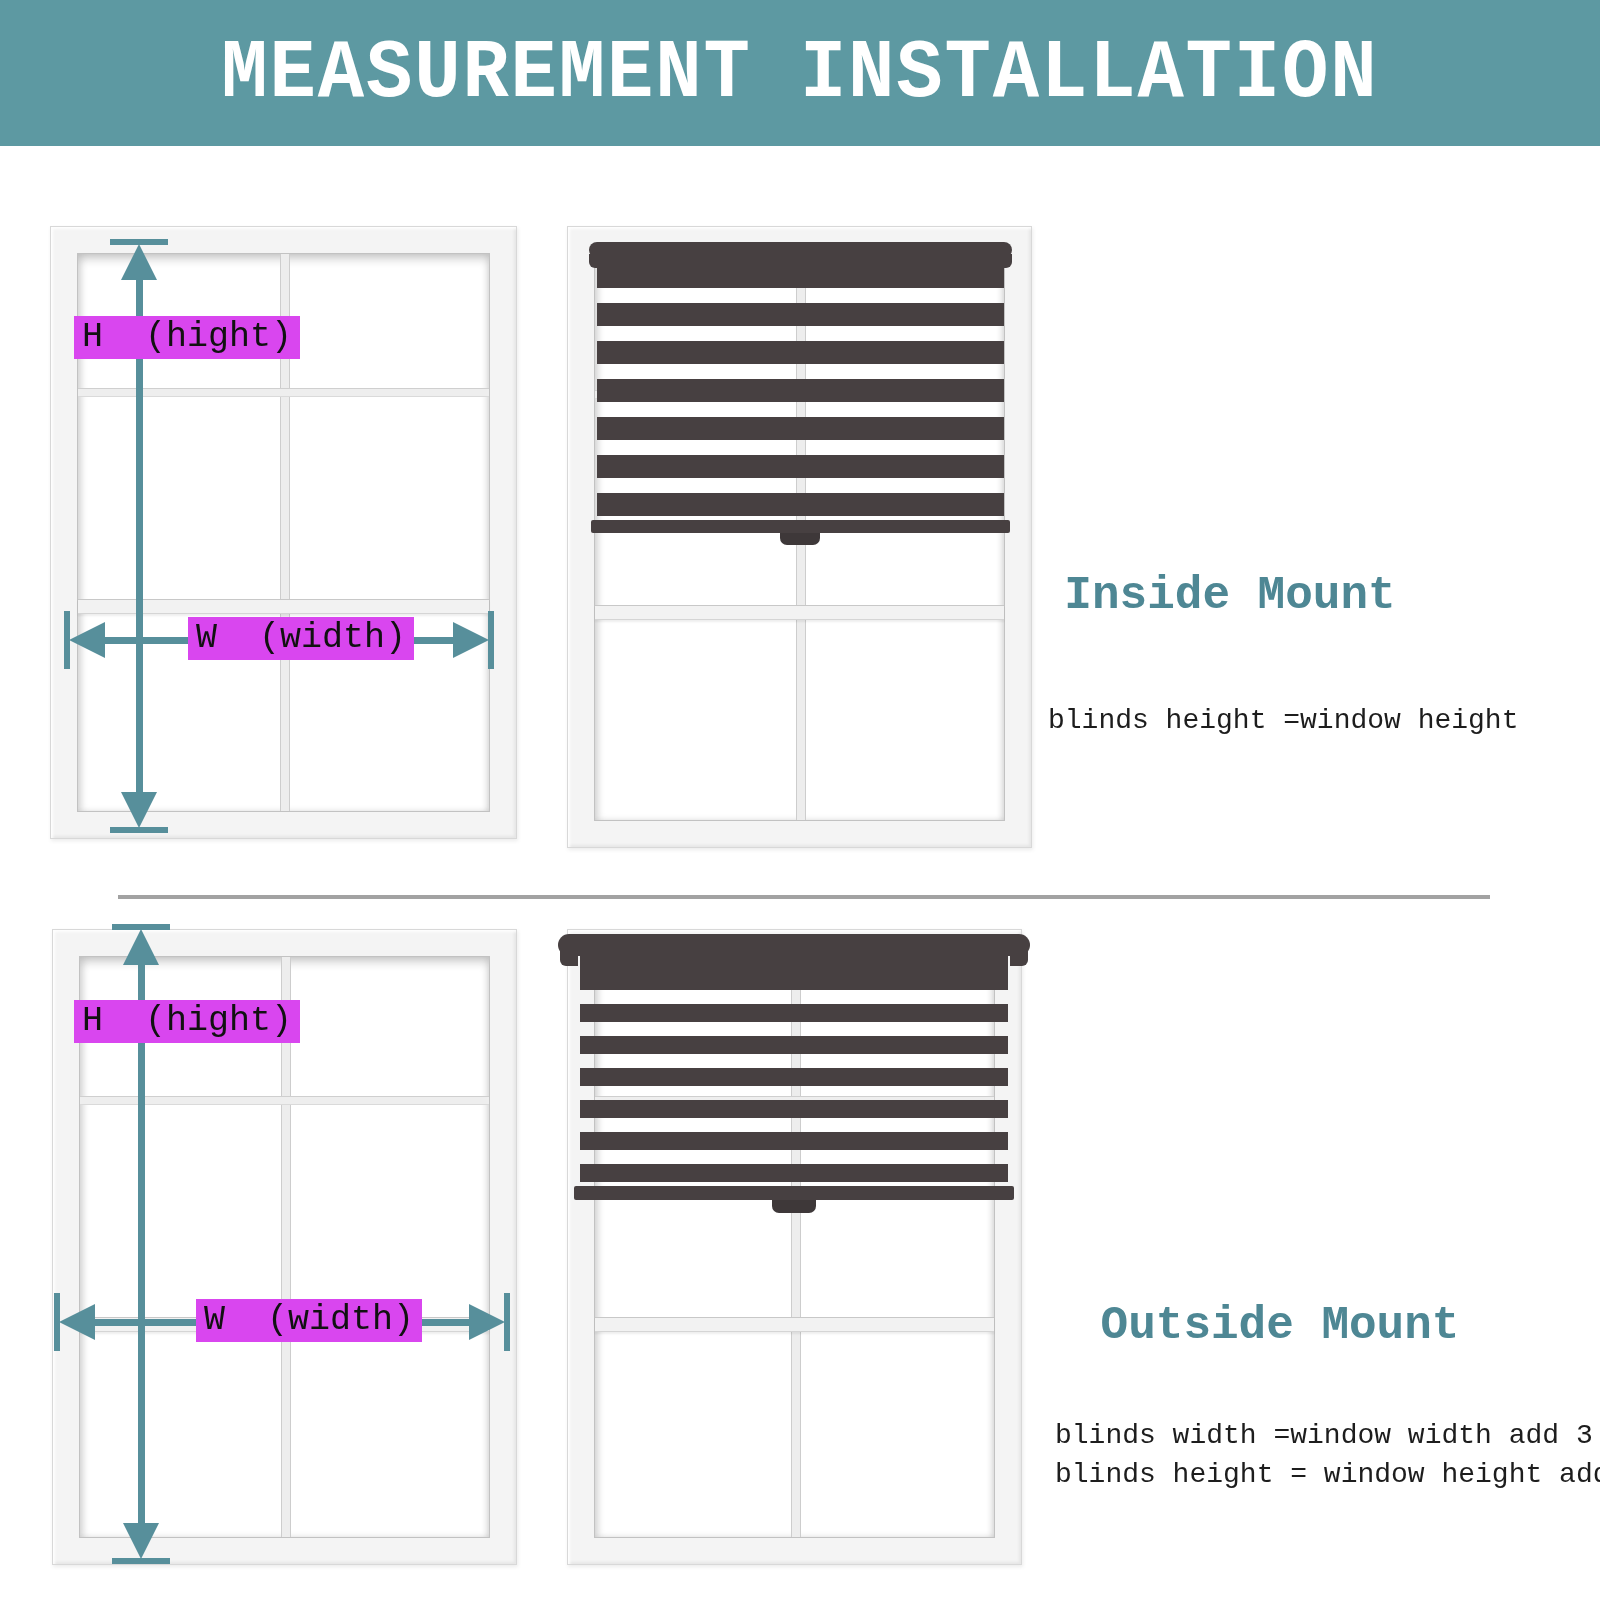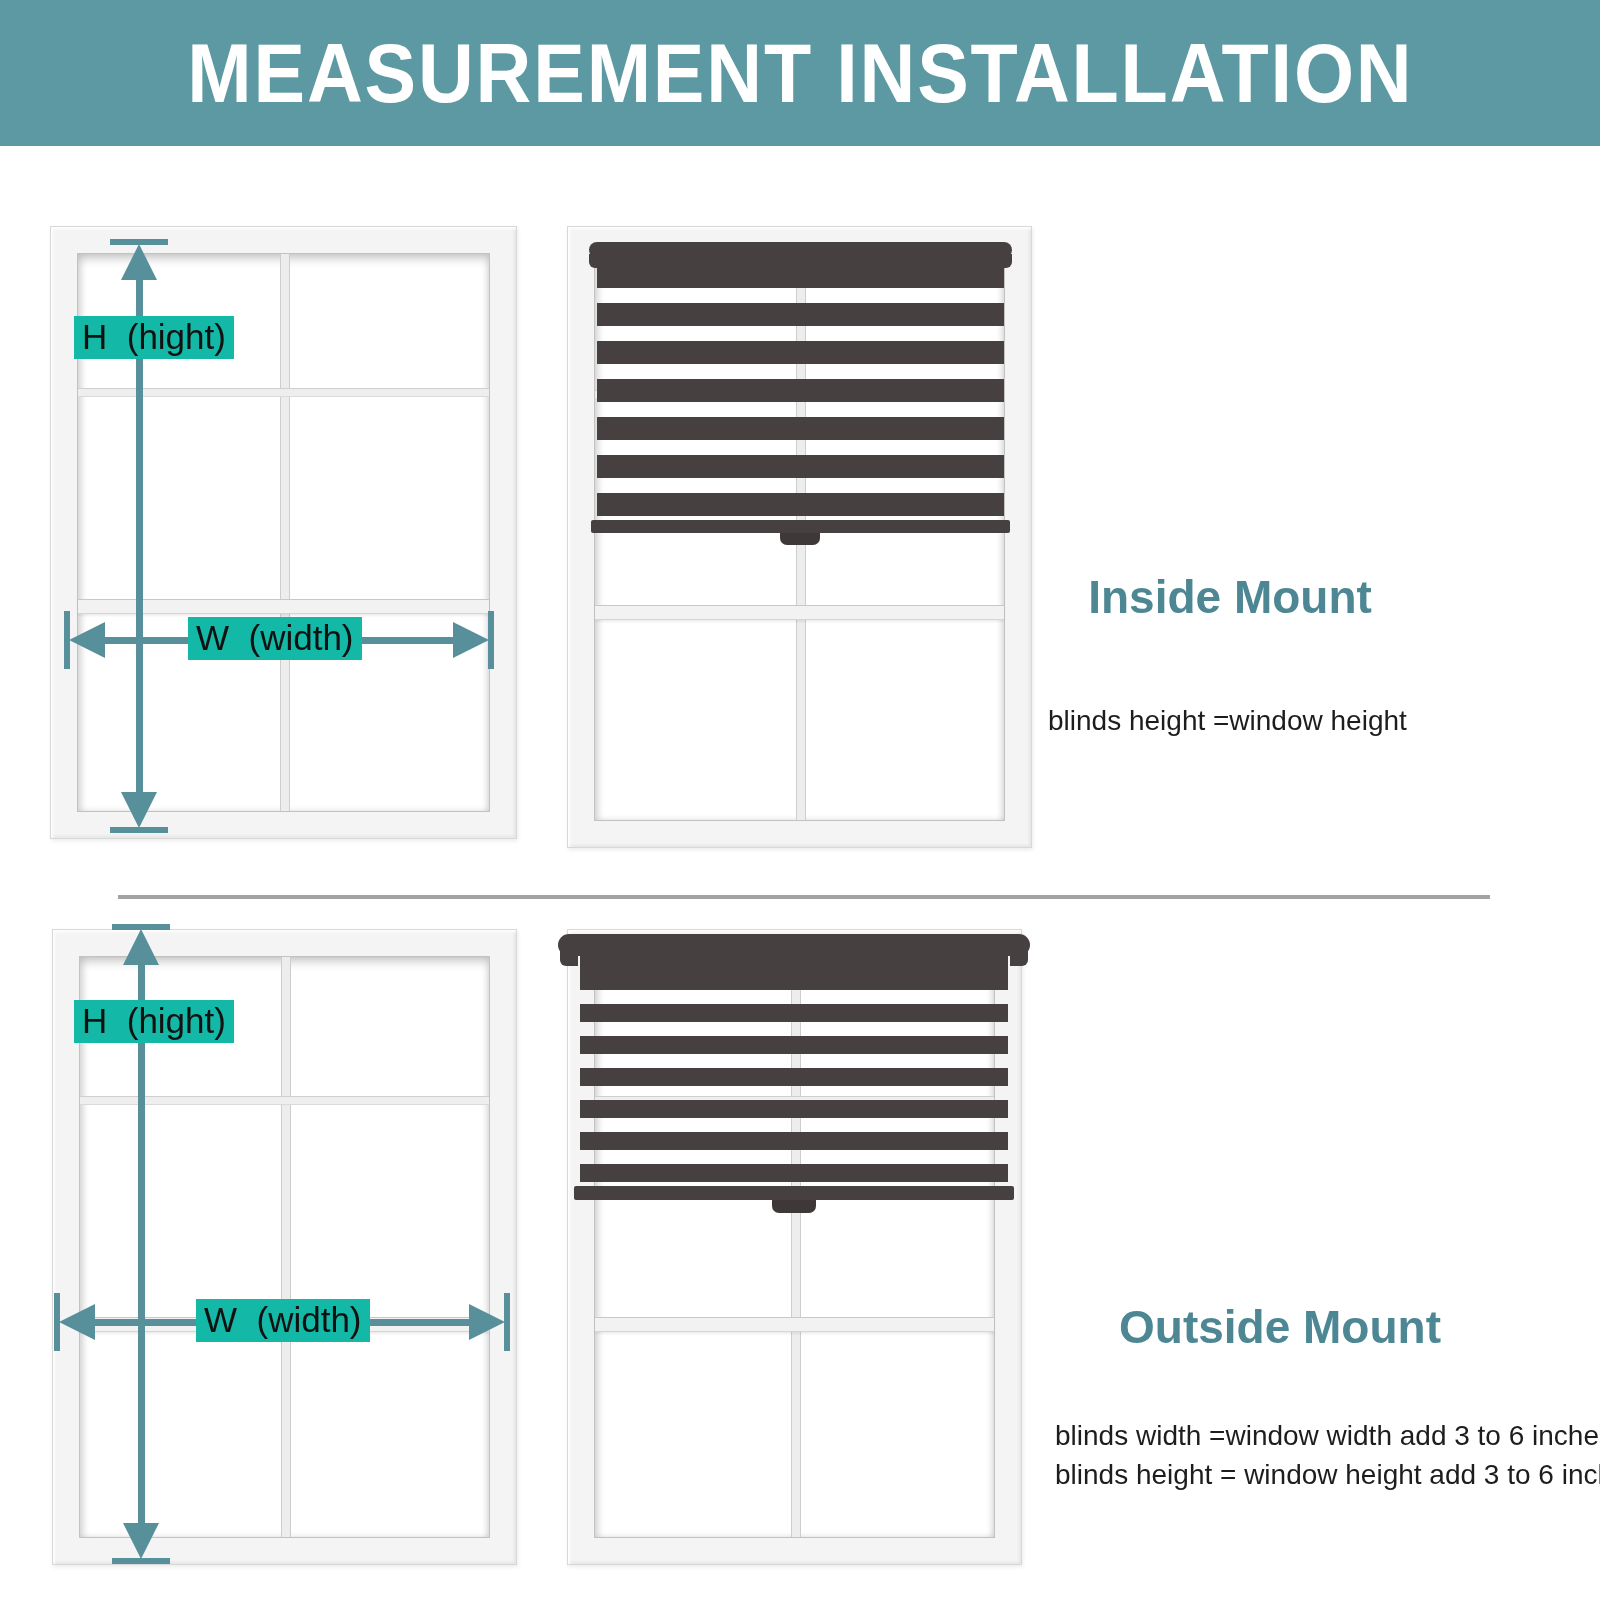--- a/index.html
+++ b/index.html
@@ -1,18 +1,18 @@
 <!DOCTYPE html>
 <html><head>
 <meta charset="utf-8">
 <style>
   html,body { margin:0; padding:0; background:#ffffff; }
   .canvas {
     position:relative; width:1600px; height:1600px; overflow:hidden;
-    background:#ffffff; font-family:Liberation Sans, sans-serif;
+    background:#ffffff; font-family:Liberation Mono, monospace;
   }
 
   
   .banner {
     position:absolute; left:0; top:0; width:1600px; height:146px;
     background:#5d99a2; display:flex; align-items:center; justify-content:center;
   }
   .banner h1 {
     margin:0; color:#ffffff; font-size:84px; font-weight:bold;
     letter-spacing:2px; transform:scaleX(0.92); transform-origin:center;
@@ -90,21 +90,21 @@
     border-right:36px solid #578f9b;
   }
   .tri-right {
     position:absolute; right:5px; top:11px; width:0; height:0;
     border-top:18px solid transparent; border-bottom:18px solid transparent;
     border-left:36px solid #578f9b;
   }
 
   
   .dim-label {
-    position:absolute; background:#14b8a6; color:#111111; font-size:35px;
+    position:absolute; background:#d946ef; color:#111111; font-size:35px;
     padding:2px 8px; white-space:pre; line-height:1.1;
   }
   .mount-heading {
     position:absolute; color:#4e8794; font-size:46px; font-weight:bold;
     text-align:center; white-space:nowrap;
   }
   .info-block { position:absolute; color:#1d1d1d; font-size:28px; }
   .info-line { white-space:nowrap; }
   .divider { position:absolute; background:#a2a2a2; }
 </style>

